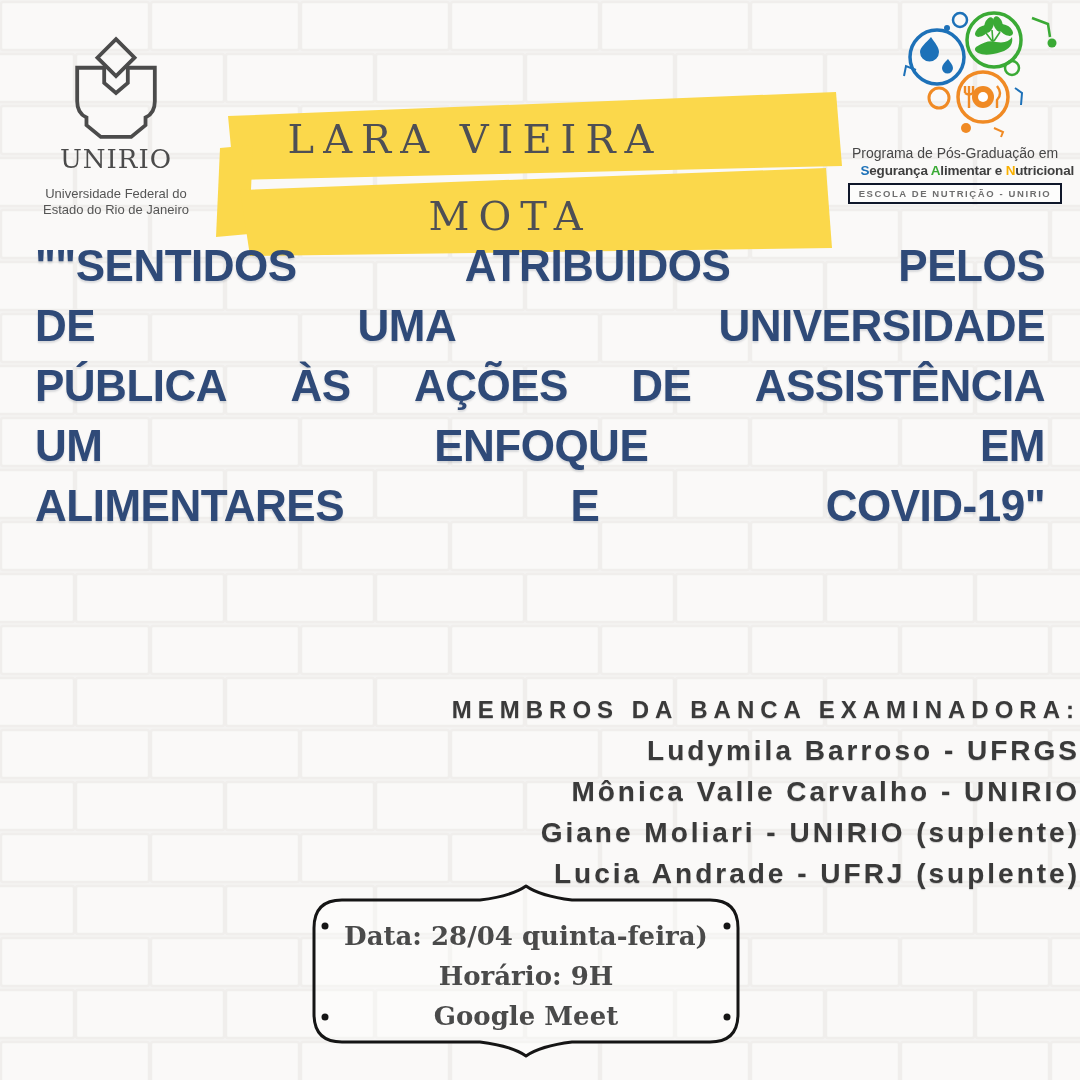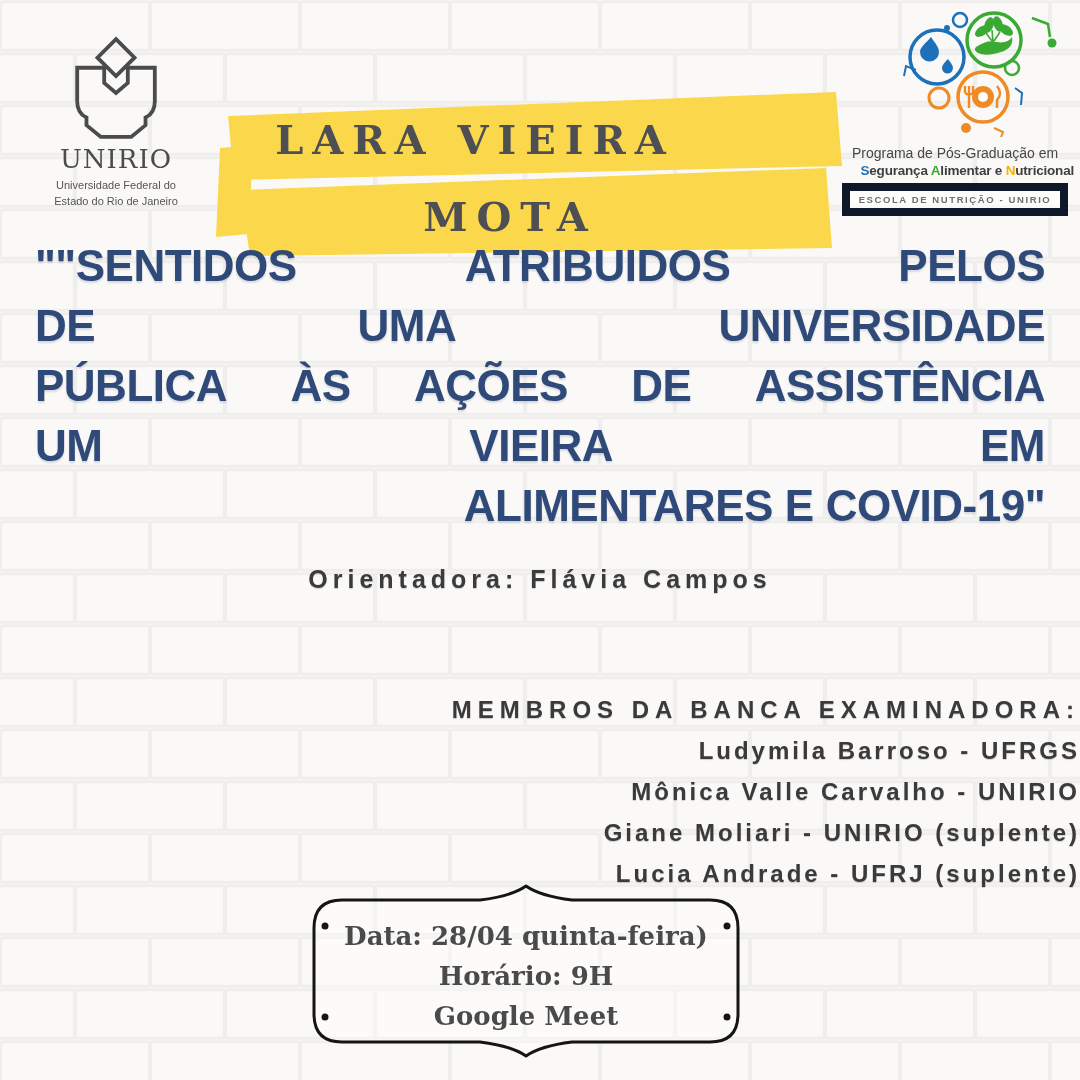--- a/index.html
+++ b/index.html
@@ -10,66 +10,66 @@
     font-family:"Liberation Sans", sans-serif;
   }
   .brick-bg{position:absolute;left:0;top:0;width:1080px;height:1080px;}
 
   
   .unirio-block{position:absolute;left:28px;top:34px;width:176px;text-align:center;color:var(--logo_gray);}
   .unirio-mark{display:block;margin:0 auto;}
   .unirio-wordmark{
     font-family:"DejaVu Serif", serif;font-size:26px;letter-spacing:1px;color:#4b4b4b;margin-top:2px;
   }
-  .unirio-subtitle{font-size:11px;line-height:16px;color:#555;margin-top:3px;}
+  .unirio-subtitle{font-size:13px;line-height:16px;color:#555;margin-top:12px;}
 
   
   .ppgsan-block{position:absolute;right:6px;top:4px;width:238px;text-align:center;}
   .ppgsan-acronym{
     font-family:"DejaVu Serif", serif;font-weight:bold;font-size:38px;letter-spacing:5px;
     color:var(--ppgsan_gray);line-height:36px;margin-top:-4px;text-indent:5px;
   }
   .ppgsan-line1{font-size:14px;color:#474747;line-height:17px;margin-top:3px;}
   .ppgsan-line2{font-size:13.5px;font-weight:bold;color:#3f3f3f;line-height:18px;white-space:nowrap;letter-spacing:-0.2px;text-align:right;}
   .ppgsan-school{
-    display:inline-block;margin-top:3px;border:8px solid #0f172a;background:rgba(255,255,255,.6);
+    display:inline-block;margin-top:3px;border:2px solid #0f172a;background:rgba(255,255,255,.6);
     font-size:9.5px;font-weight:bold;letter-spacing:1.6px;color:#6e6e6e;padding:3px 9px;white-space:nowrap;
   }
 
   
   .name-highlight{position:absolute;left:215px;top:90px;width:632px;height:170px;}
   .name-brush{position:absolute;left:0;top:0;}
   .name-line{position:absolute;text-align:center;
-    font-family:"DejaVu Serif", serif;font-weight:bold;color:var(--name_gray);
+    font-family:"DejaVu Serif", serif;font-weight:normal;color:var(--name_gray);
     font-size:40px;letter-spacing:9px;}
   .name-line1{left:0;top:26px;width:520px;}
   .name-line2{left:0;top:103px;width:590px;}
 
   
   .thesis-title{
     position:absolute;left:35px;right:35px;top:236px;
     color:var(--navy);font-weight:bold;font-size:44px;letter-spacing:-0.5px;
     text-shadow:0 2px 2px rgba(30,40,60,0.15);
   }
   .title-line{display:flex;justify-content:space-between;align-items:center;height:60px;white-space:nowrap;}
-  .title-line-last{justify-content:flex-end;gap:12px;}
+  .title-line-last{justify-content:space-between;gap:12px;}
 
   
   .advisor{
     position:absolute;left:0;top:565px;width:100%;text-align:center;
     font-weight:bold;font-size:25px;letter-spacing:5px;color:#3b3b3b;
     text-shadow:0 1px 1px rgba(0,0,0,0.18);
   }
 
   
   .committee{position:absolute;left:0;top:697px;width:100%;text-align:right;color:var(--body_gray);
     text-shadow:0 1px 1px rgba(0,0,0,0.18);}
   .committee-heading{font-weight:bold;font-size:24px;letter-spacing:6px;line-height:26px;margin-bottom:16px;}
   .committee-list{list-style:none;margin:0;padding:0;}
-  .committee-list li{font-weight:bold;font-size:24px;letter-spacing:3px;line-height:24px;margin-bottom:17px;}
+  .committee-list li{font-weight:bold;font-size:28px;letter-spacing:3px;line-height:24px;margin-bottom:17px;}
 
   
   .event-box{position:absolute;left:298px;top:898px;width:456px;height:148px;}
   .event-frame{position:absolute;left:0;top:-14px;overflow:visible;}
   .event-text{position:absolute;left:0;top:18px;width:100%;text-align:center;
     font-family:"DejaVu Serif", serif;font-weight:bold;font-size:26px;line-height:40px;color:var(--box_gray);}
 </style>
 </head>
 <body>
 
@@ -173,31 +173,30 @@
       </div>
       <div class="title-line">
         <span>PÚBLICA</span>
         <span>ÀS</span>
         <span>AÇÕES</span>
         <span>DE</span>
         <span>ASSISTÊNCIA</span>
       </div>
       <div class="title-line">
         <span>UM</span>
-        <span>VIEIRA</span>
+        <span>ENFOQUE</span>
         <span>EM</span>
       </div>
       <div class="title-line title-line-last">
         <span>ALIMENTARES</span>
         <span>E</span>
         <span>COVID-19"</span>
       </div>
     </div>
 
-  <div class="advisor">Orientadora: Flávia Campos</div>
 
   <div class="committee">
     <div class="committee-heading">MEMBROS DA BANCA EXAMINADORA:</div>
     <ul class="committee-list">
         <li>Ludymila Barroso - UFRGS</li>
         <li>Mônica Valle Carvalho - UNIRIO</li>
         <li>Giane Moliari - UNIRIO (suplente)</li>
         <li>Lucia Andrade - UFRJ (suplente)</li>
       </ul>
   </div>

